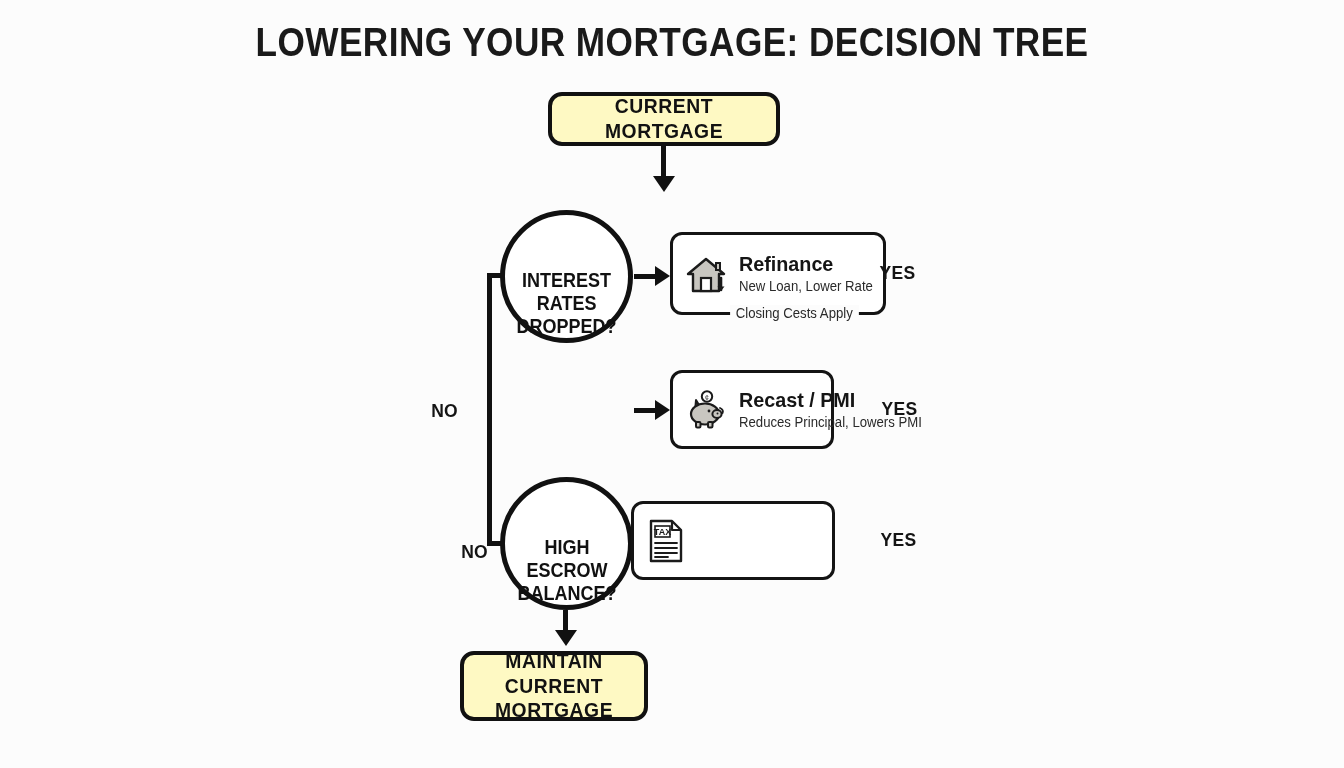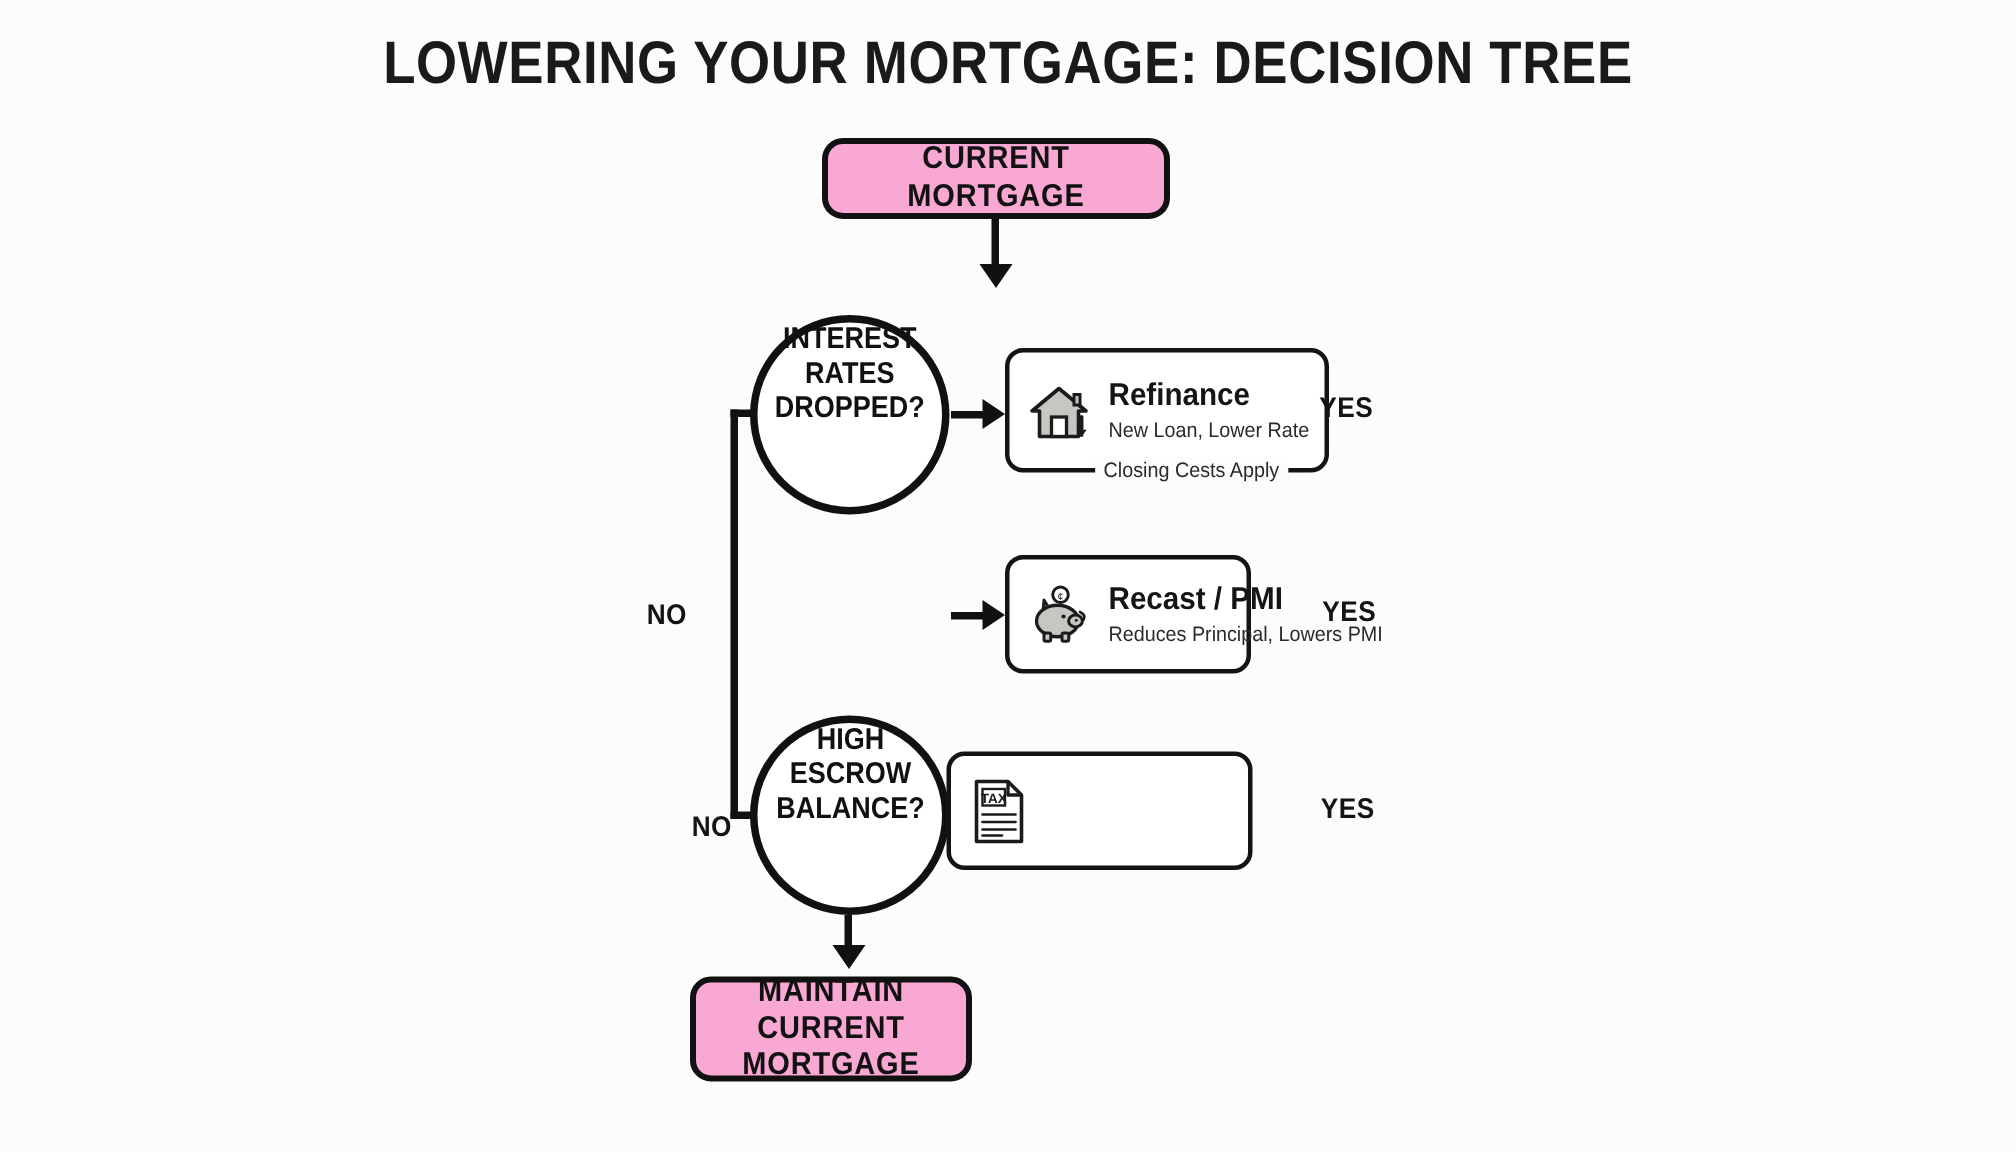--- a/index.html
+++ b/index.html
@@ -34,21 +34,21 @@
     transform-origin: center top;
     white-space: nowrap;
   }
 
   
   .proc-box {
     position: absolute;
     box-sizing: border-box;
     border: 4px solid #111111;
     border-radius: 14px;
-    background: #f9a8d4;
+    background: #fef9c3;
     display: flex;
     align-items: center;
     justify-content: center;
     text-align: center;
   }
   .proc-label {
     font-family: "Liberation Sans Narrow", "Liberation Sans", sans-serif;
     font-weight: bold;
     font-size: 21px;
     letter-spacing: 0.6px;
@@ -58,21 +58,21 @@
   }
 
   
   .circle {
     position: absolute;
     box-sizing: border-box;
     border: 5px solid #111111;
     border-radius: 50%;
     background: #ffffff;
     display: flex;
-    align-items: flex-start;
+    align-items: flex-end;
     justify-content: center;
   }
   .circle-label {
     font-family: "Liberation Sans Narrow", "Liberation Sans", sans-serif;
     font-weight: bold;
     font-size: 20px;
     line-height: 1.15;
     color: #111111;
     text-align: center;
     white-space: nowrap;

